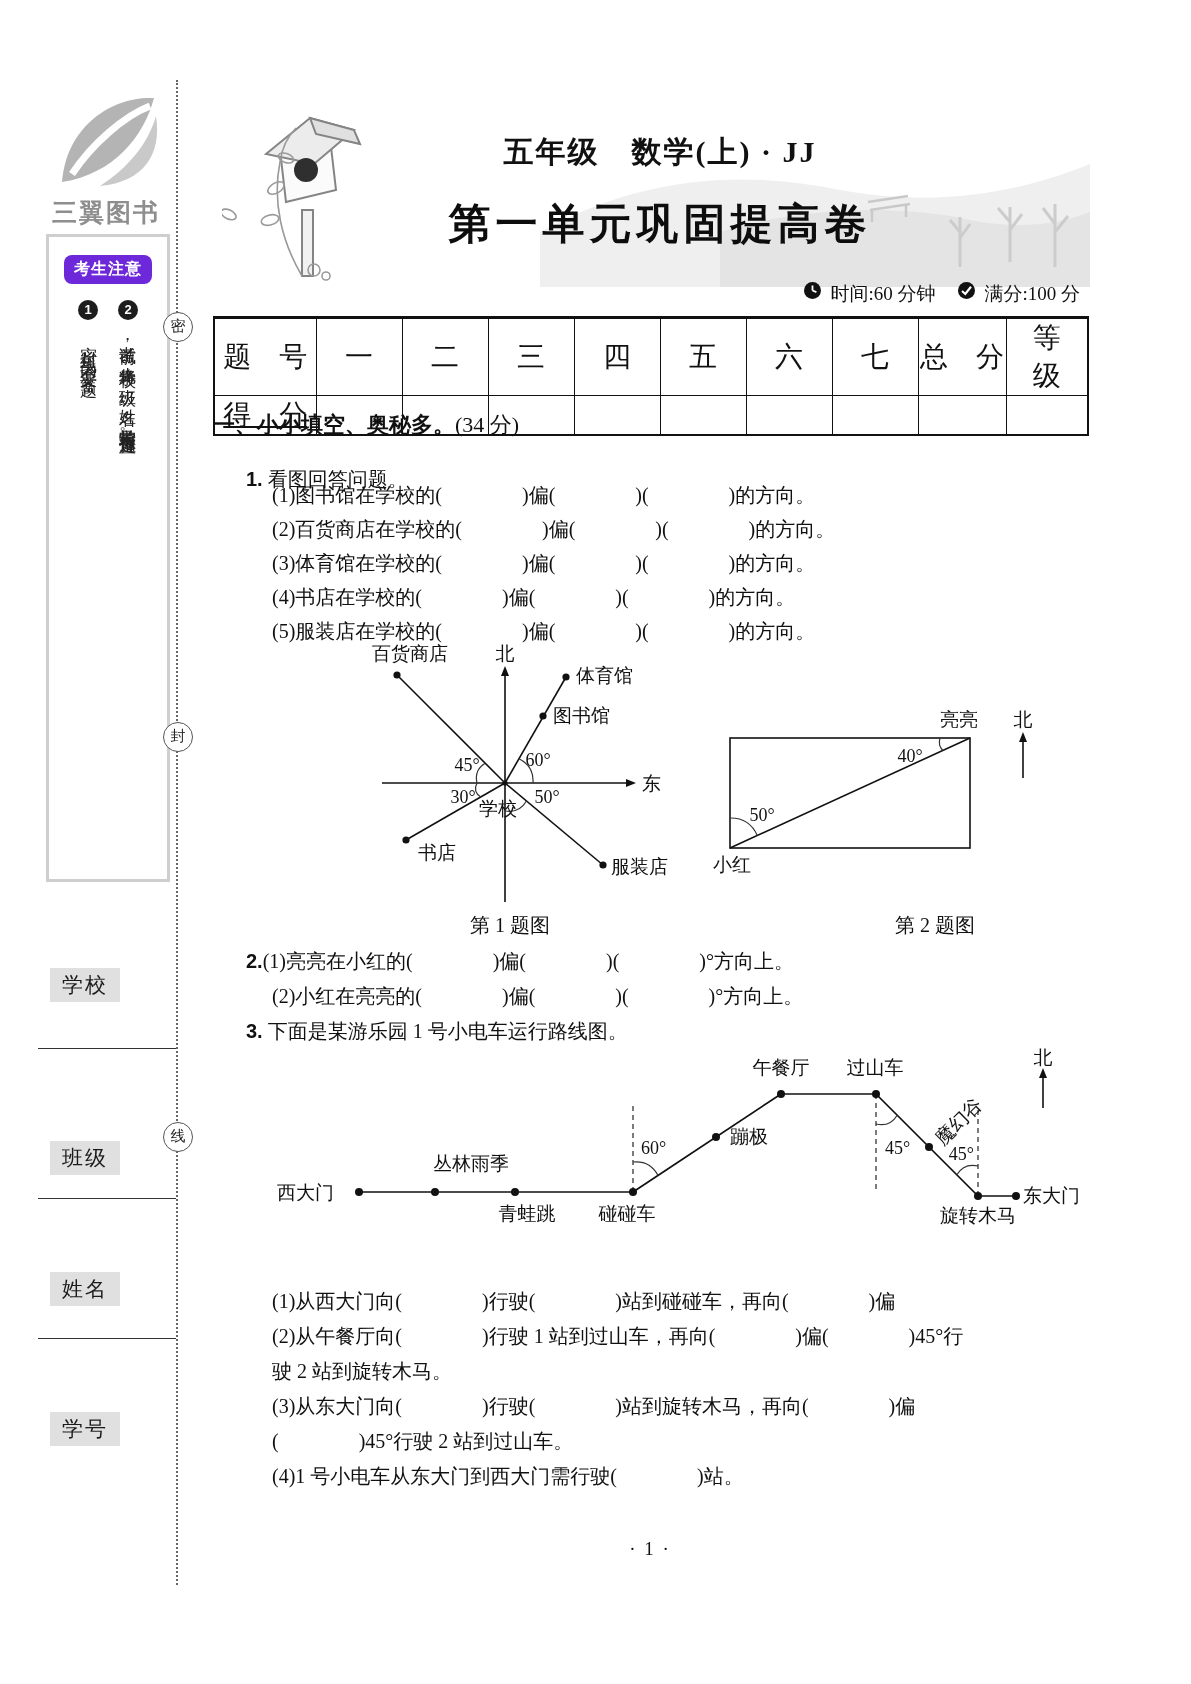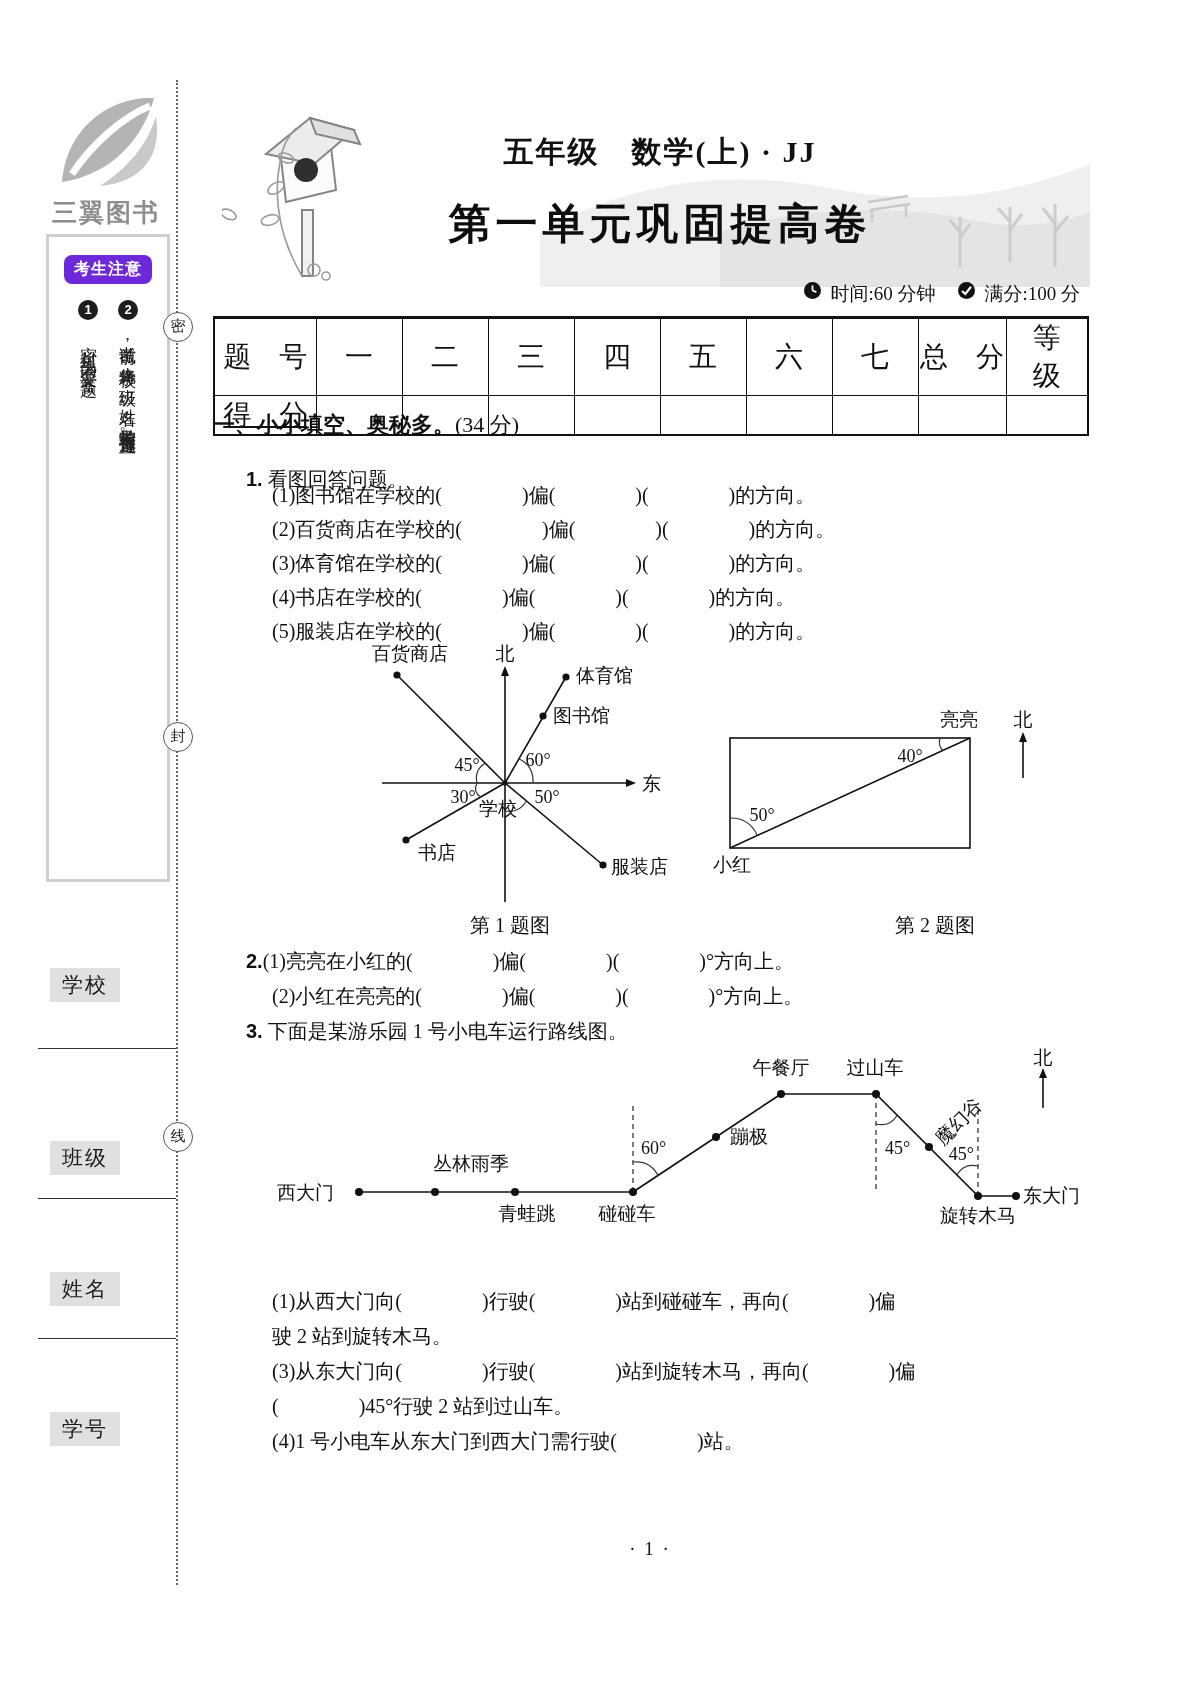--- a/index.html
+++ b/index.html
@@ -327,20 +327,21 @@
     </g>
     <g font-size="18" fill="#111">
       <text x="366" y="112">60°</text>
       <text x="610" y="112">45°</text>
       <text x="699" y="118" text-anchor="end">45°</text>
     </g>
   </svg>
 
   <div class="abs stack" style="left:272px;top:1284px;line-height:35px;">
     <div class="qline">(1)从西大门向(　　　　)行驶(　　　　)站到碰碰车，再向(　　　　)偏</div>
+    <div class="qline">(2)从午餐厅向(　　　　)行驶 1 站到过山车，再向(　　　　)偏(　　　　)45°行</div>
     <div class="qline">驶 2 站到旋转木马。</div>
     <div class="qline">(3)从东大门向(　　　　)行驶(　　　　)站到旋转木马，再向(　　　　)偏</div>
     <div class="qline">(　　　　)45°行驶 2 站到过山车。</div>
     <div class="qline">(4)1 号小电车从东大门到西大门需行驶(　　　　)站。</div>
   </div>
 
   <div class="abs page-num">· 1 ·</div>
 
 </div>
 

